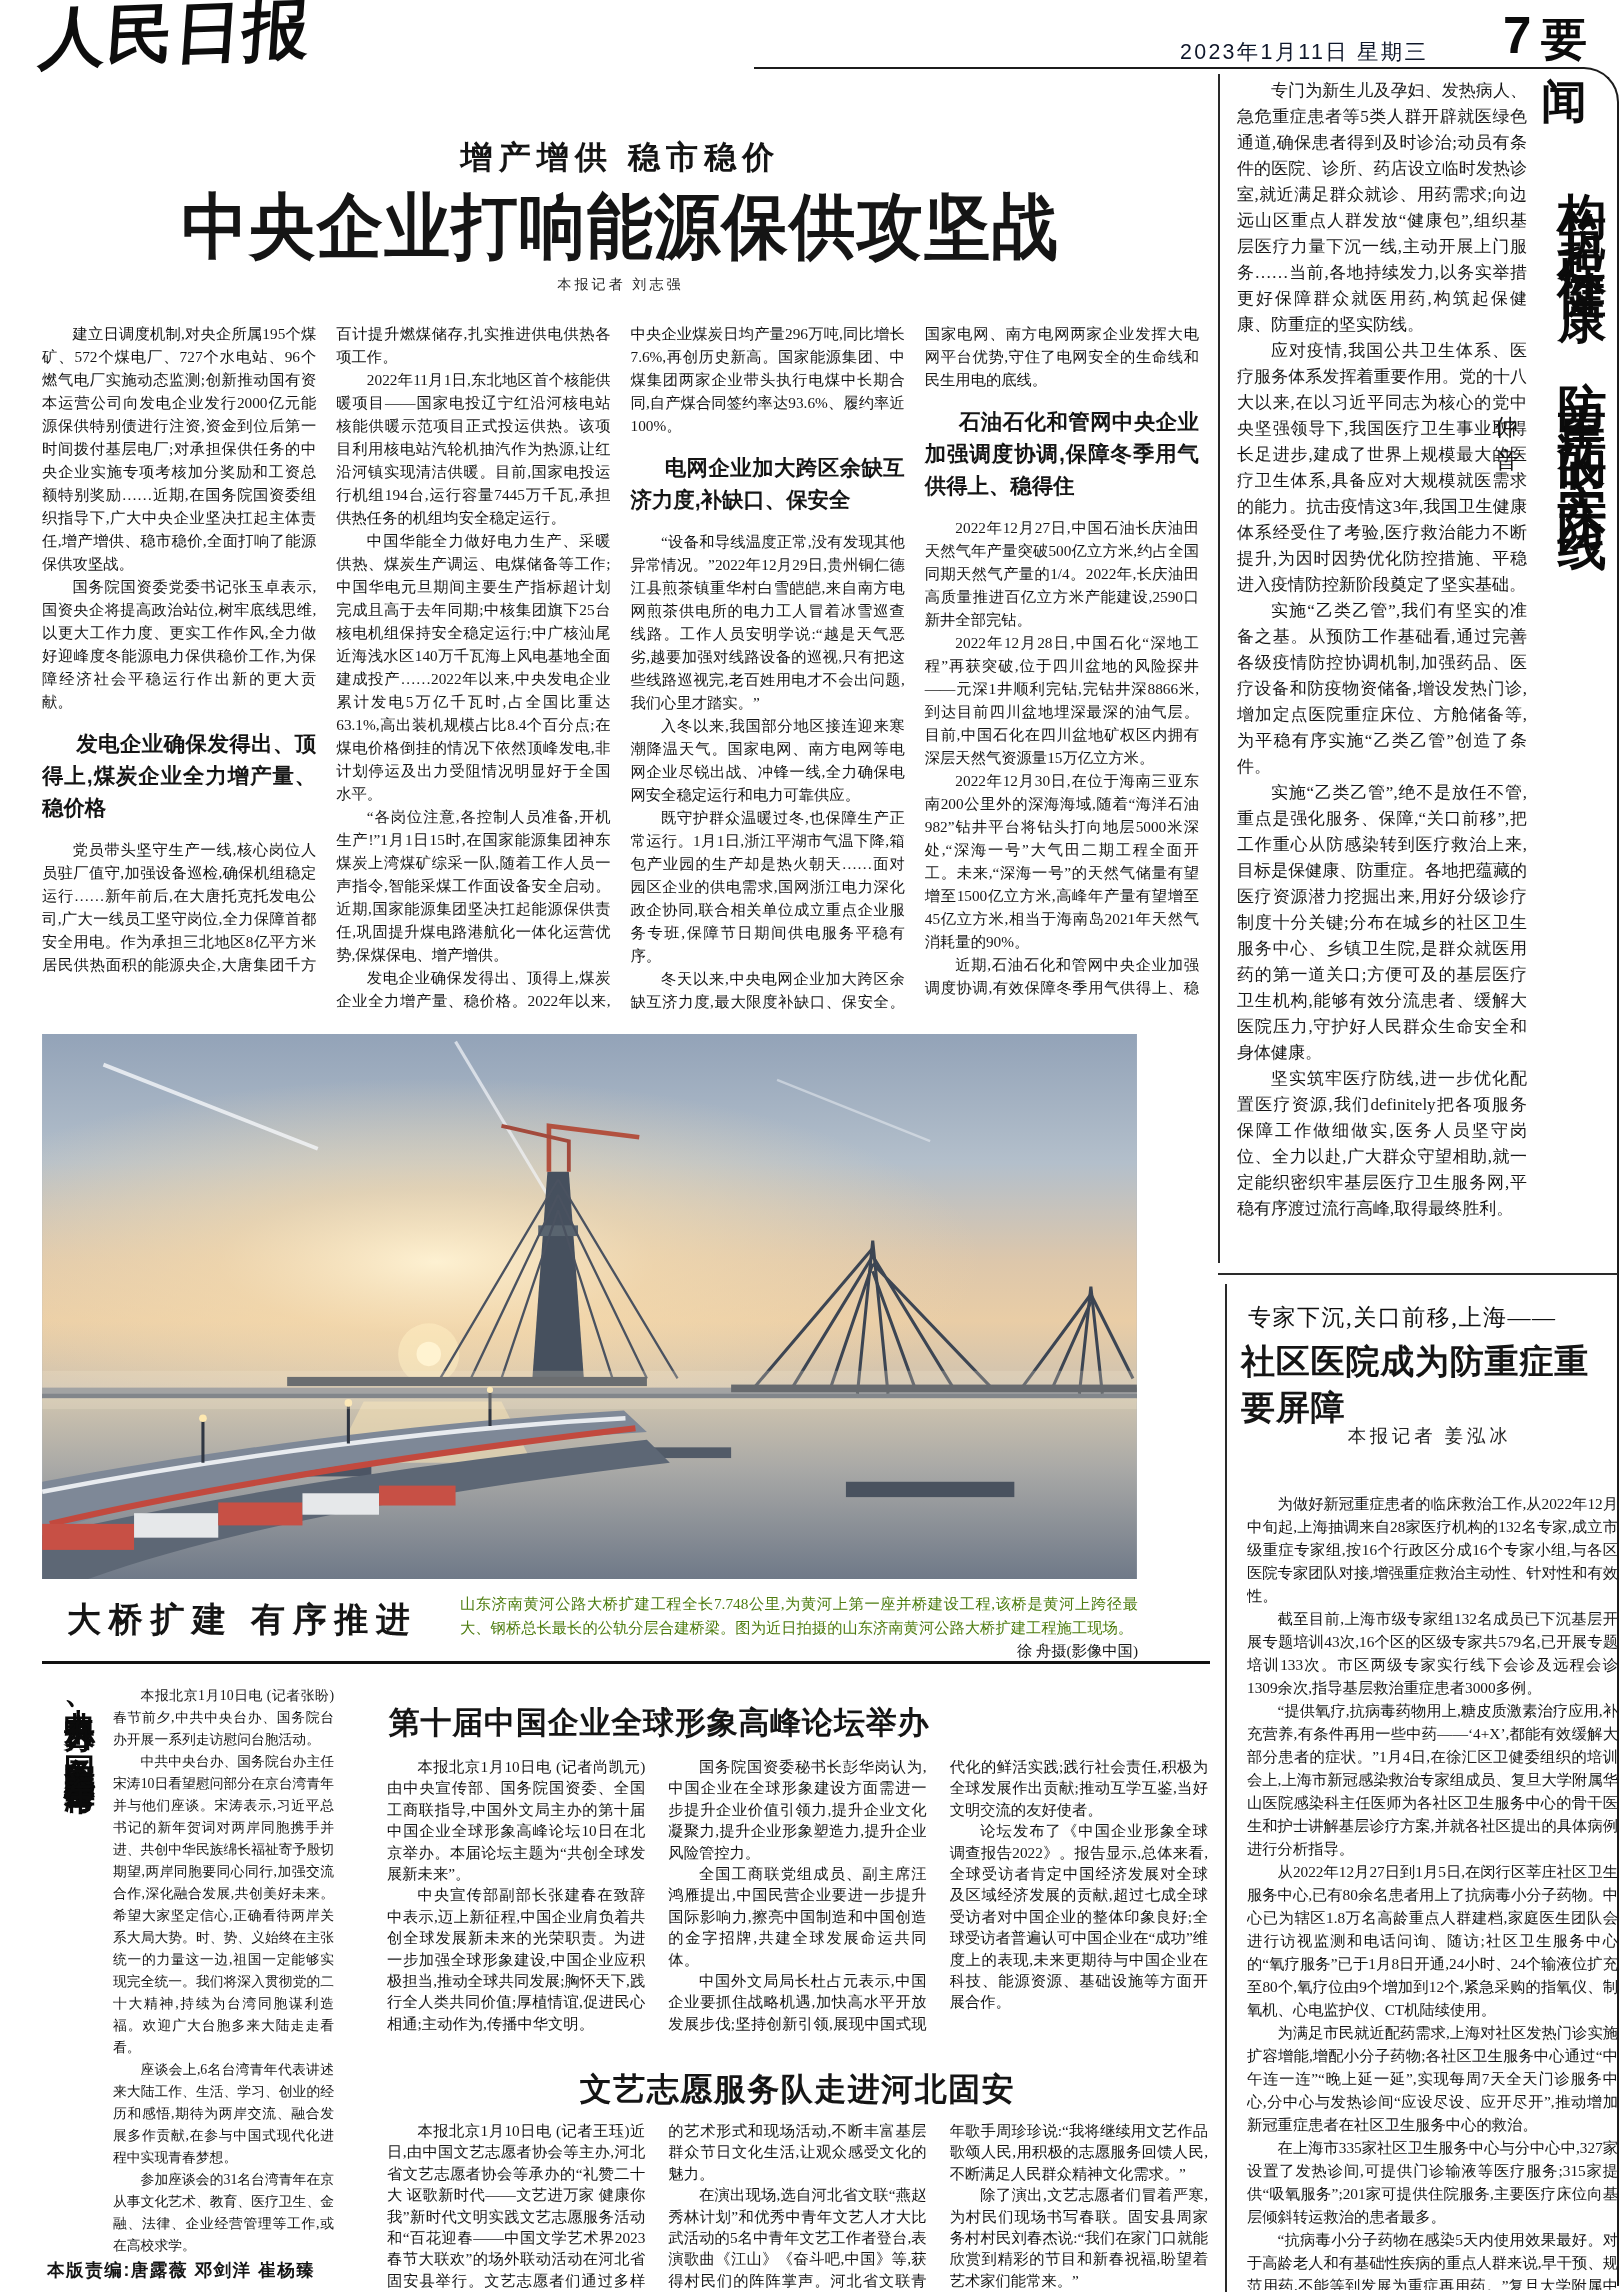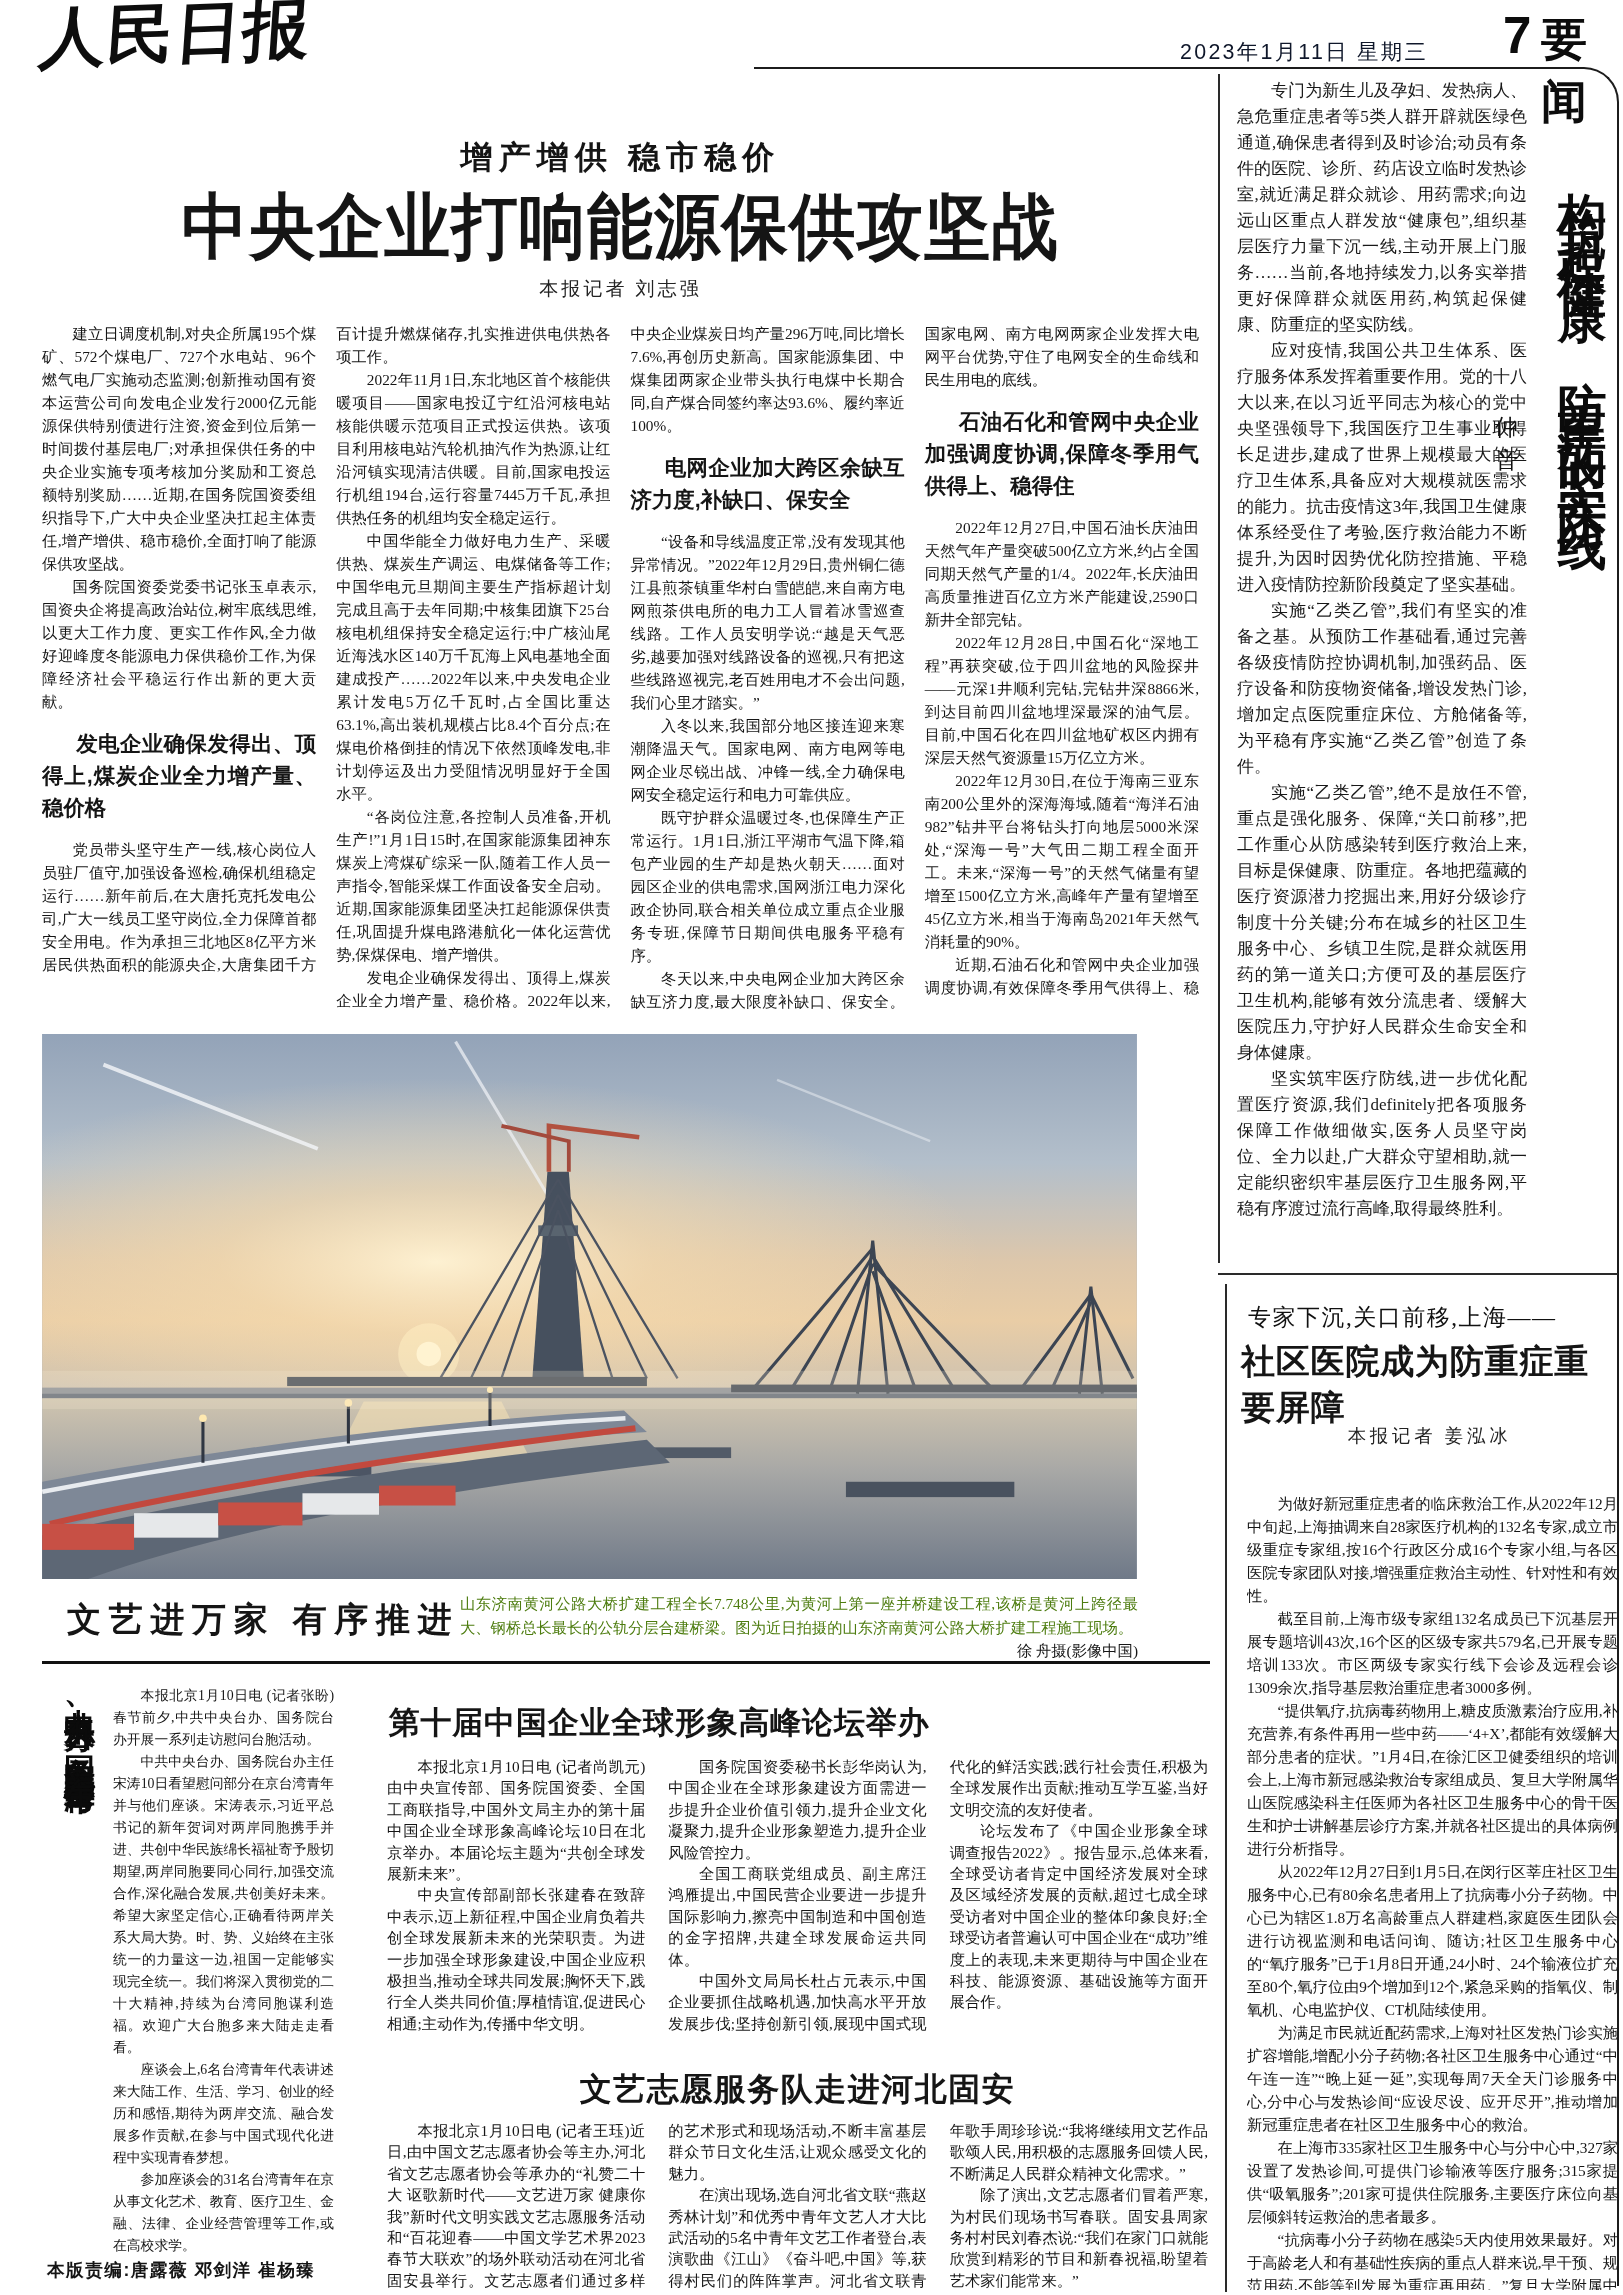--- a/index.html
+++ b/index.html
@@ -24,21 +24,21 @@
     left:40px;top:3.1px;font-size:66px;font-weight:bold;line-height:61px;
     transform:skewX(-6deg) rotate(-2deg);letter-spacing:1.5px;color:#0d0d0d;
   }
   .masthead-date{left:1180px;top:37px;font-size:21.4px;letter-spacing:2.3px;color:#0f172a;}
   .page-no{left:1503px;top:6.1px;font-size:51px;font-weight:bold;color:#0c0c0c;}
   .section-name{left:1541px;top:9.2px;font-size:46px;font-weight:bold;letter-spacing:4.6px;color:#0c0c0c;}
   
   .lead-kicker{left:42px;top:136px;width:1157px;text-align:center;font-size:32px;font-weight:bold;letter-spacing:6.1px;}
   .lead-title{left:42px;top:182px;width:1157px;text-align:center;font-size:66px;font-weight:900;letter-spacing:1.5px;
     font-family:"Liberation Sans","DejaVu Sans",sans-serif;transform:scaleY(1.08);}
-  .lead-byline{left:42px;top:276px;width:1157px;text-align:center;font-size:19px;letter-spacing:3.1px;color:#222;}
+  .lead-byline{left:42px;top:276px;width:1157px;text-align:center;font-size:14px;letter-spacing:3.1px;color:#222;}
   .lead-body{
     left:42px;top:322px;width:1157px;height:695px;overflow:hidden;
     column-count:4;column-gap:20px;text-align:justify;
     font-size:15.3px;line-height:23px;
   }
   .lead-body .para{margin:0;text-indent:2em;}
   .lead-body .subhead{
     font-family:"Liberation Sans","DejaVu Sans",sans-serif;font-weight:bold;
     font-size:21.4px;line-height:32px;margin:15.3px 0 13.8px 0;text-indent:1.6em;text-align:justify;
   }
@@ -231,21 +231,21 @@
     <g stroke="#2f3642" stroke-width="4">
       <path d="M210,560 L210,505 M400,535 L400,485 M585,512 L585,468"></path>
     </g>
     <circle cx="210" cy="502" r="5" fill="#ffe9b0"></circle>
     <circle cx="400" cy="482" r="5" fill="#ffe9b0"></circle>
     <circle cx="585" cy="465" r="4" fill="#ffe9b0"></circle>
 
     <rect x="0" y="440" width="1430" height="50" fill="#f2e6cf" opacity="0.25"></rect>
   </svg>
 </div>
-<div class="abs photo-title">文艺进万家  有序推进</div>
+<div class="abs photo-title">大桥扩建  有序推进</div>
 <div class="abs photo-caption">山东济南黄河公路大桥扩建工程全长7.748公里,为黄河上第一座并桥建设工程,该桥是黄河上跨径最大、钢桥总长最长的公轨分层合建桥梁。图为近日拍摄的山东济南黄河公路大桥扩建工程施工现场。</div>
 <div class="abs photo-credit">徐  舟摄(影像中国)</div>
 
 <div class="abs taiwan-title">中共中央台办、国务院台办慰问在京台湾青年</div>
 <div class="abs taiwan-body">
     <p class="para">本报北京1月10日电 (记者张盼)春节前夕,中共中央台办、国务院台办开展一系列走访慰问台胞活动。</p>
     <p class="para">中共中央台办、国务院台办主任宋涛10日看望慰问部分在京台湾青年并与他们座谈。宋涛表示,习近平总书记的新年贺词对两岸同胞携手并进、共创中华民族绵长福祉寄予殷切期望,两岸同胞要同心同行,加强交流合作,深化融合发展,共创美好未来。希望大家坚定信心,正确看待两岸关系大局大势。时、势、义始终在主张统一的力量这一边,祖国一定能够实现完全统一。我们将深入贯彻党的二十大精神,持续为台湾同胞谋利造福。欢迎广大台胞多来大陆走走看看。</p>
     <p class="para">座谈会上,6名台湾青年代表讲述来大陆工作、生活、学习、创业的经历和感悟,期待为两岸交流、融合发展多作贡献,在参与中国式现代化进程中实现青春梦想。</p>
     <p class="para">参加座谈会的31名台湾青年在京从事文化艺术、教育、医疗卫生、金融、法律、企业经营管理等工作,或在高校求学。</p>
   </div>

